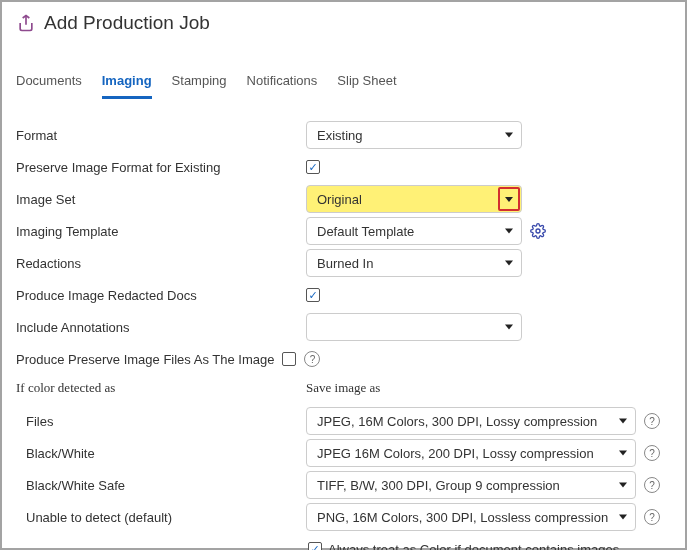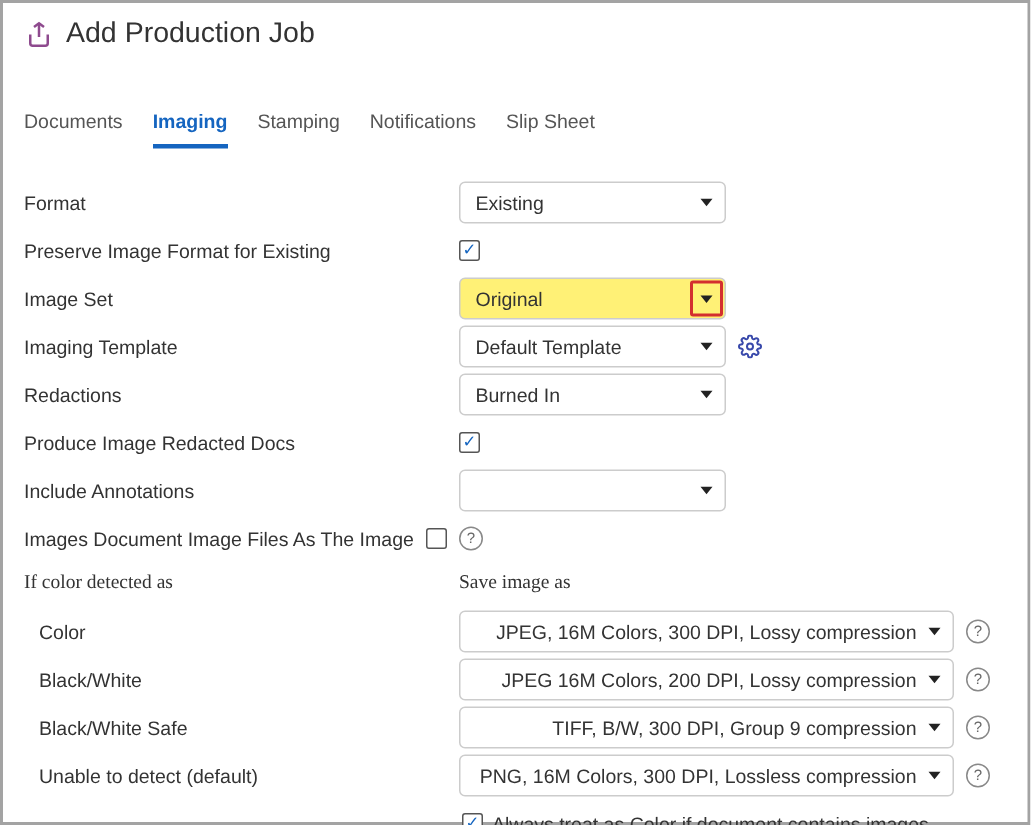--- a/index.html
+++ b/index.html
@@ -61,31 +61,31 @@
     padding-left: 10px;
     width: 290px;
   }
   .control-area {
     display: flex;
     align-items: center;
     gap: 8px;
   }
   .select {
     position: relative;
-    width: 178px;
+    width: 216px;
     height: 28px;
     border: 1px solid #ccc;
     border-radius: 4px;
     background: #fff;
     display: flex;
     align-items: center;
     padding: 0 24px 0 10px;
     cursor: pointer;
   }
-  .select.wide { width: 330px; justify-content: flex-end; }
+  .select.wide { width: 330px; }
   .select .caret {
     position: absolute;
     right: 8px;
     top: 50%;
     transform: translateY(-50%);
     width: 0; height: 0;
     border-left: 4px solid transparent;
     border-right: 4px solid transparent;
     border-top: 5px solid #222;
   }
@@ -246,34 +246,34 @@
     <div class="label">Include Annotations</div>
     <div class="control-area">
       <div class="select">
         <span class="select-text"></span>
         <span class="caret"></span>
       </div>
     </div>
   </div>
 
   <div class="row">
-    <div class="label" style="width:auto;margin-right:8px;">Images Document Image Files As The Image</div>
+    <div class="label" style="width:auto;margin-right:8px;">Produce Preserve Image Files As The Image</div>
     <div class="control-area">
       <div class="checkbox"></div>
       <div class="help-icon">?</div>
     </div>
   </div>
 
   <div class="section-headers">
     <div class="col1">If color detected as</div>
     <div>Save image as</div>
   </div>
 
   <div class="row indent">
-    <div class="label">Color</div>
+    <div class="label">Files</div>
     <div class="control-area">
       <div class="select wide">
         <span class="select-text">JPEG, 16M Colors, 300 DPI, Lossy compression</span>
         <span class="caret"></span>
       </div>
       <div class="help-icon">?</div>
     </div>
   </div>
 
   <div class="row indent">

